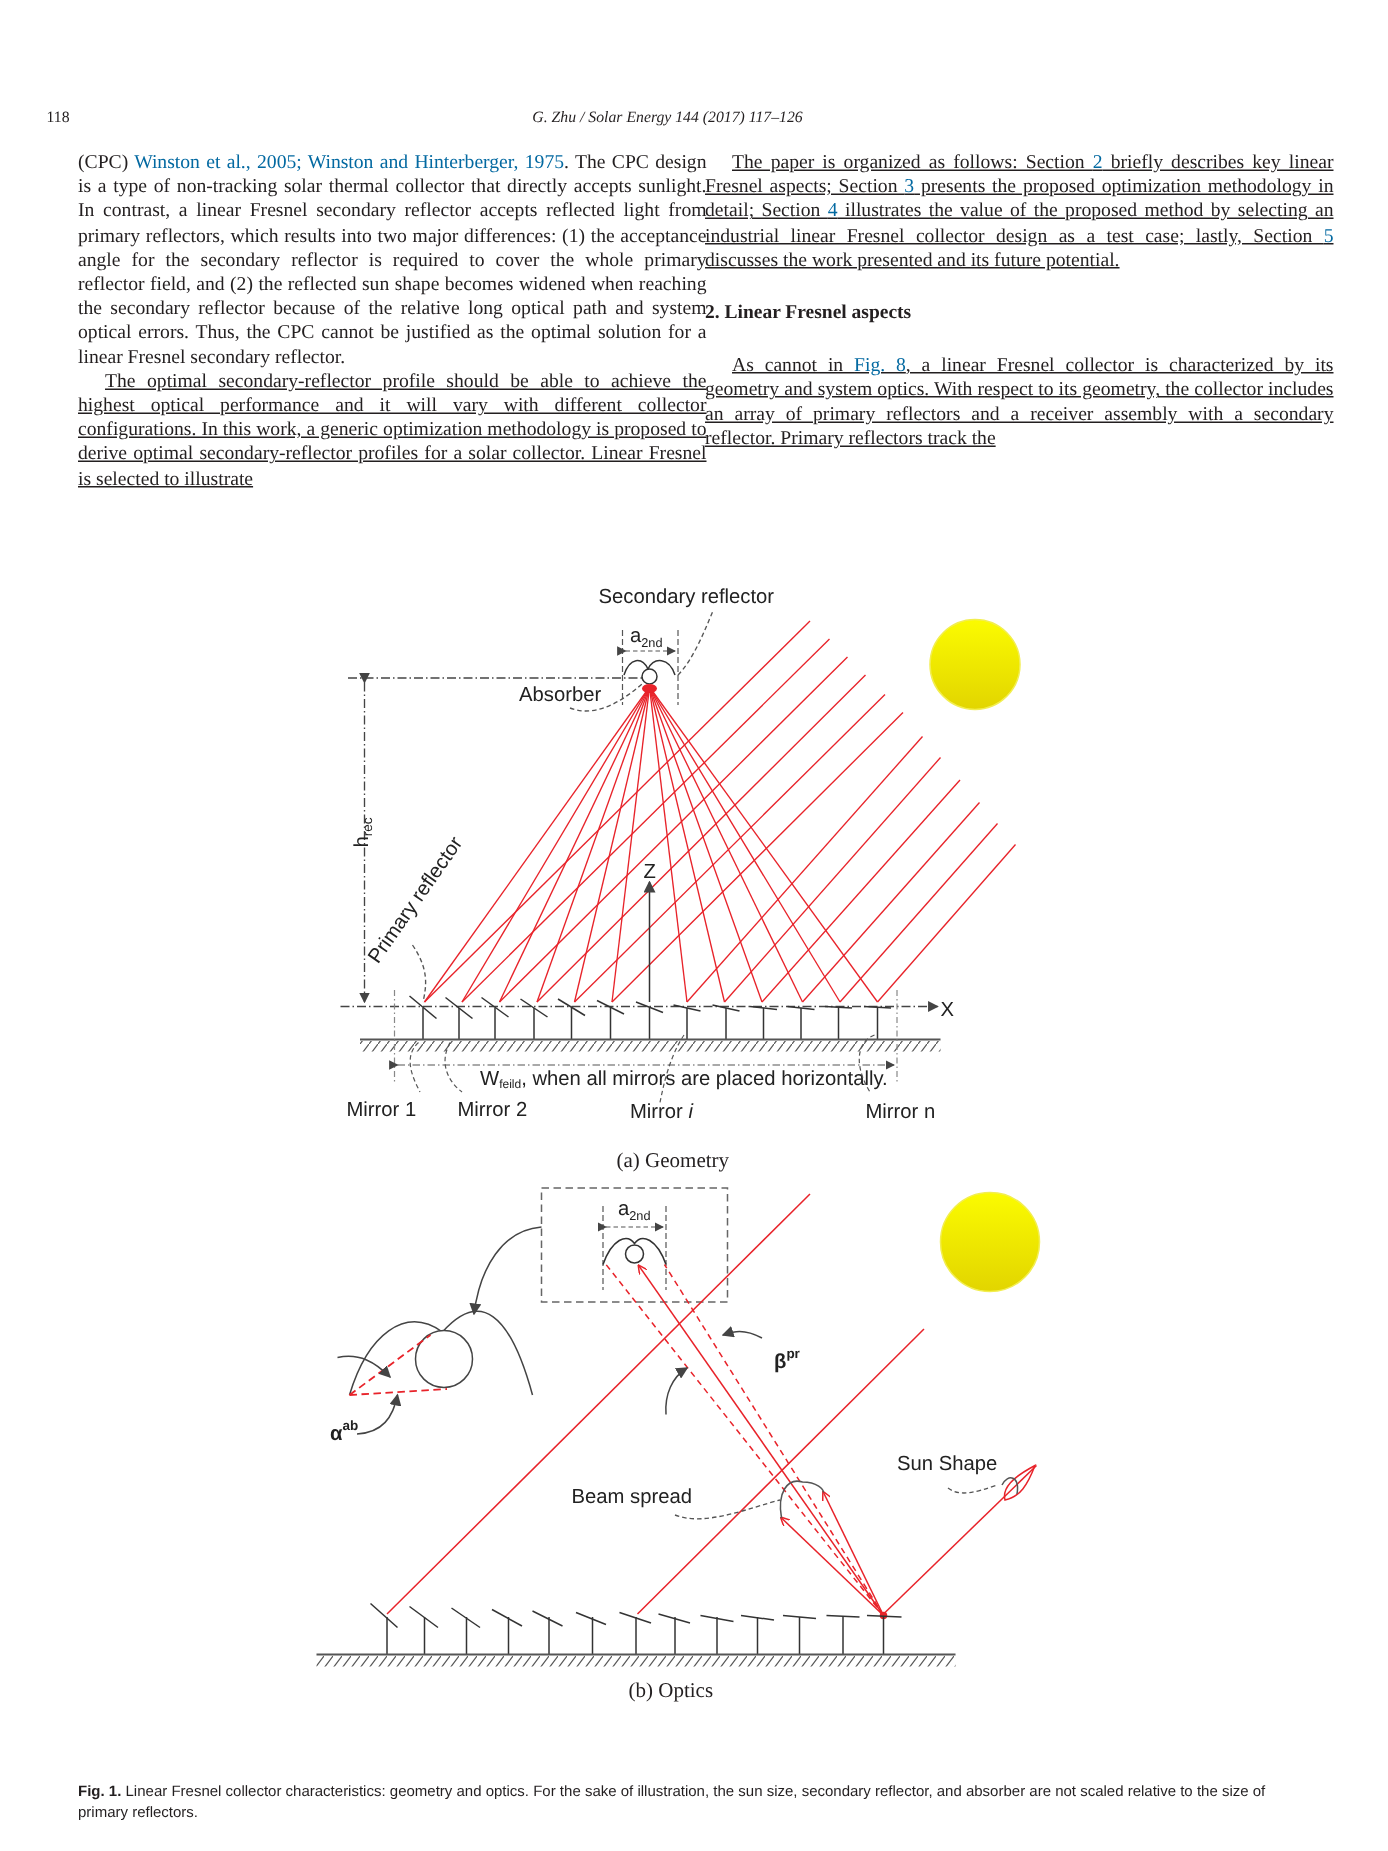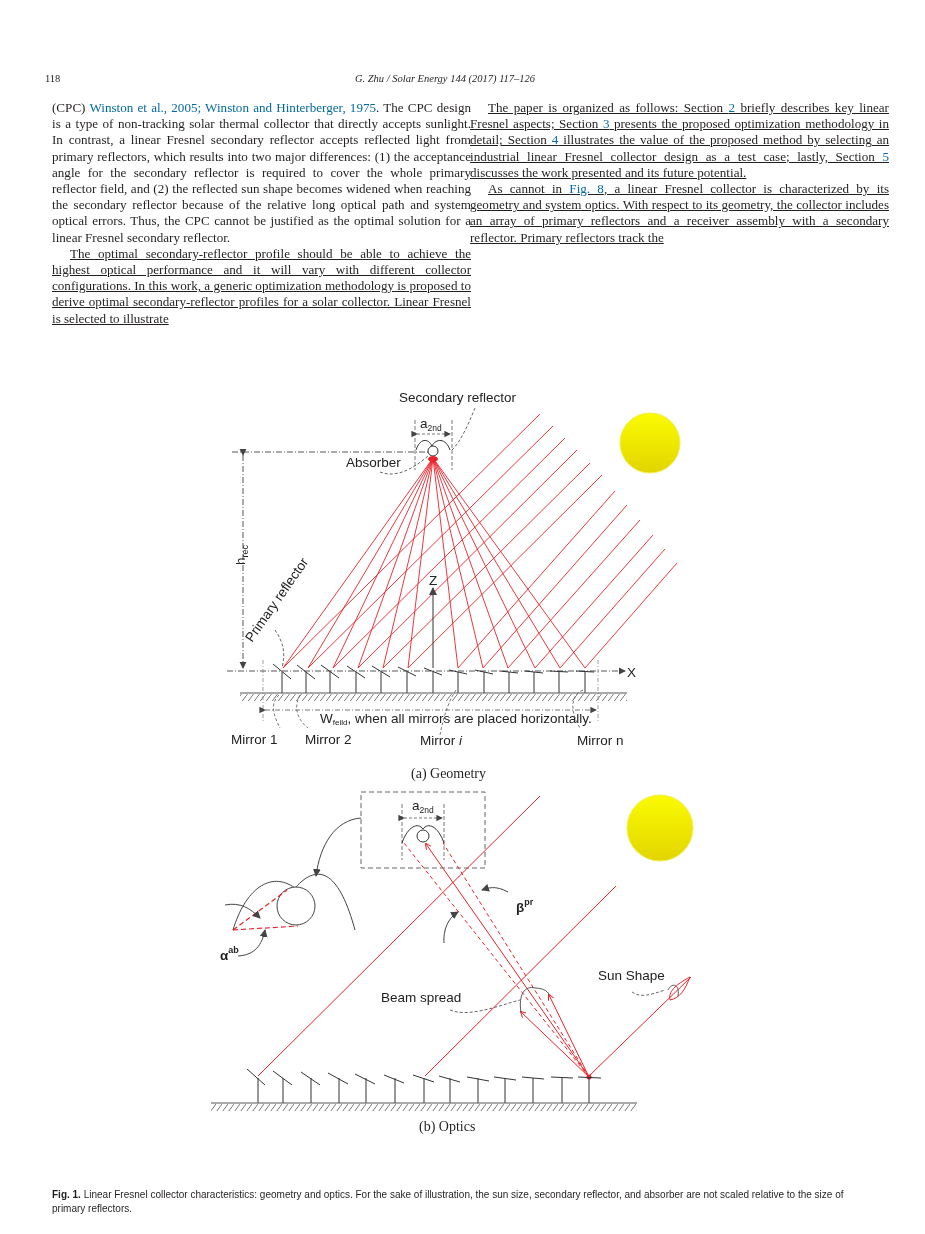--- a/index.html
+++ b/index.html
@@ -1,17 +1,17 @@
 <!DOCTYPE html>
 <html><head>
 <meta charset="utf-8">
 <style>
   html, body { margin:0; padding:0; background:#fff; }
   body { width:925px; height:1234px; position:relative; overflow:hidden; color:#231f20; }
-  #page-num { position:absolute; left:45px; top:73px; font-size:10.5px; font-family:"Liberation Serif", serif; }
+  #page-num { position:absolute; left:31px; top:73px; font-size:10.5px; font-family:"Liberation Serif", serif; }
   #running-head { position:absolute; left:0; width:890px; top:73px; text-align:center; font-size:10.5px; font-style:italic; font-family:"Liberation Serif", serif; }
   .col { position:absolute; top:100px; width:419px; font-family:"Liberation Serif", "DejaVu Serif", serif; font-size:13.1px; line-height:16.2px; text-align:justify; }
   #col-left { left:52px; }
   #col-right { left:470px; }
   .col p { margin:0; }
   .col p.indent { text-indent:18px;text-decoration:underline; }
   .link { color:#0369a1; }
   h2.section { font-family:"Liberation Serif", serif; font-size:13px; font-weight:bold; margin:19px 0 19px 0; }
   #figure { position:absolute; left:0; top:380px; width:925px; height:770px; }
   .caption-sub { font-family:"Liberation Serif", serif; font-size:14px; fill:#231f20; }
@@ -25,20 +25,21 @@
 <div id="page-num">118</div>
 <div id="running-head">G. Zhu / Solar Energy 144 (2017) 117–126</div>
 
 <div class="col" id="col-left">
   <p><span>(CPC) </span><span class="link">Winston et al., 2005; Winston and Hinterberger, 1975</span><span>. The CPC design is a type of non-tracking solar thermal collector that directly accepts sunlight. In contrast, a linear Fresnel secondary reflector accepts reflected light from primary reflectors, which results into two major differences: (1) the acceptance angle for the secondary reflector is required to cover the whole primary reflector field, and (2) the reflected sun shape becomes widened when reaching the secondary reflector because of the relative long optical path and system optical errors. Thus, the CPC cannot be justified as the optimal solution for a linear Fresnel secondary reflector.</span></p>
   <p class="indent">The optimal secondary-reflector profile should be able to achieve the highest optical performance and it will vary with different collector configurations. In this work, a generic optimization methodology is proposed to derive optimal secondary-reflector profiles for a solar collector. Linear Fresnel is selected to illustrate</p>
 </div>
 
 <div class="col" id="col-right">
   <p class="indent"><span>The paper is organized as follows: Section </span><span class="link">2</span><span> briefly describes key linear Fresnel aspects; Section </span><span class="link">3</span><span> presents the proposed optimization methodology in detail; Section </span><span class="link">4</span><span> illustrates the value of the proposed method by selecting an industrial linear Fresnel collector design as a test case; lastly, Section </span><span class="link">5</span><span> discusses the work presented and its future potential.</span></p>
+  <h2 class="section">2. Linear Fresnel aspects</h2>
   <p class="indent"><span>As cannot in </span><span class="link">Fig. 8</span><span>, a linear Fresnel collector is characterized by its geometry and system optics. With respect to its geometry, the collector includes an array of primary reflectors and a receiver assembly with a secondary reflector. Primary reflectors track the</span></p>
 </div>
 
 <svg id="figure" width="925" height="770" viewBox="0 380 925 770" xmlns="http://www.w3.org/2000/svg">
   <defs>
     <linearGradient id="sunGrad" x1="0" y1="0" x2="0" y2="1">
       <stop offset="0" stop-color="#fbfb00"></stop>
       <stop offset="1" stop-color="#e2d500"></stop>
     </linearGradient>
     <pattern id="hatch" width="6" height="8" patternUnits="userSpaceOnUse">

